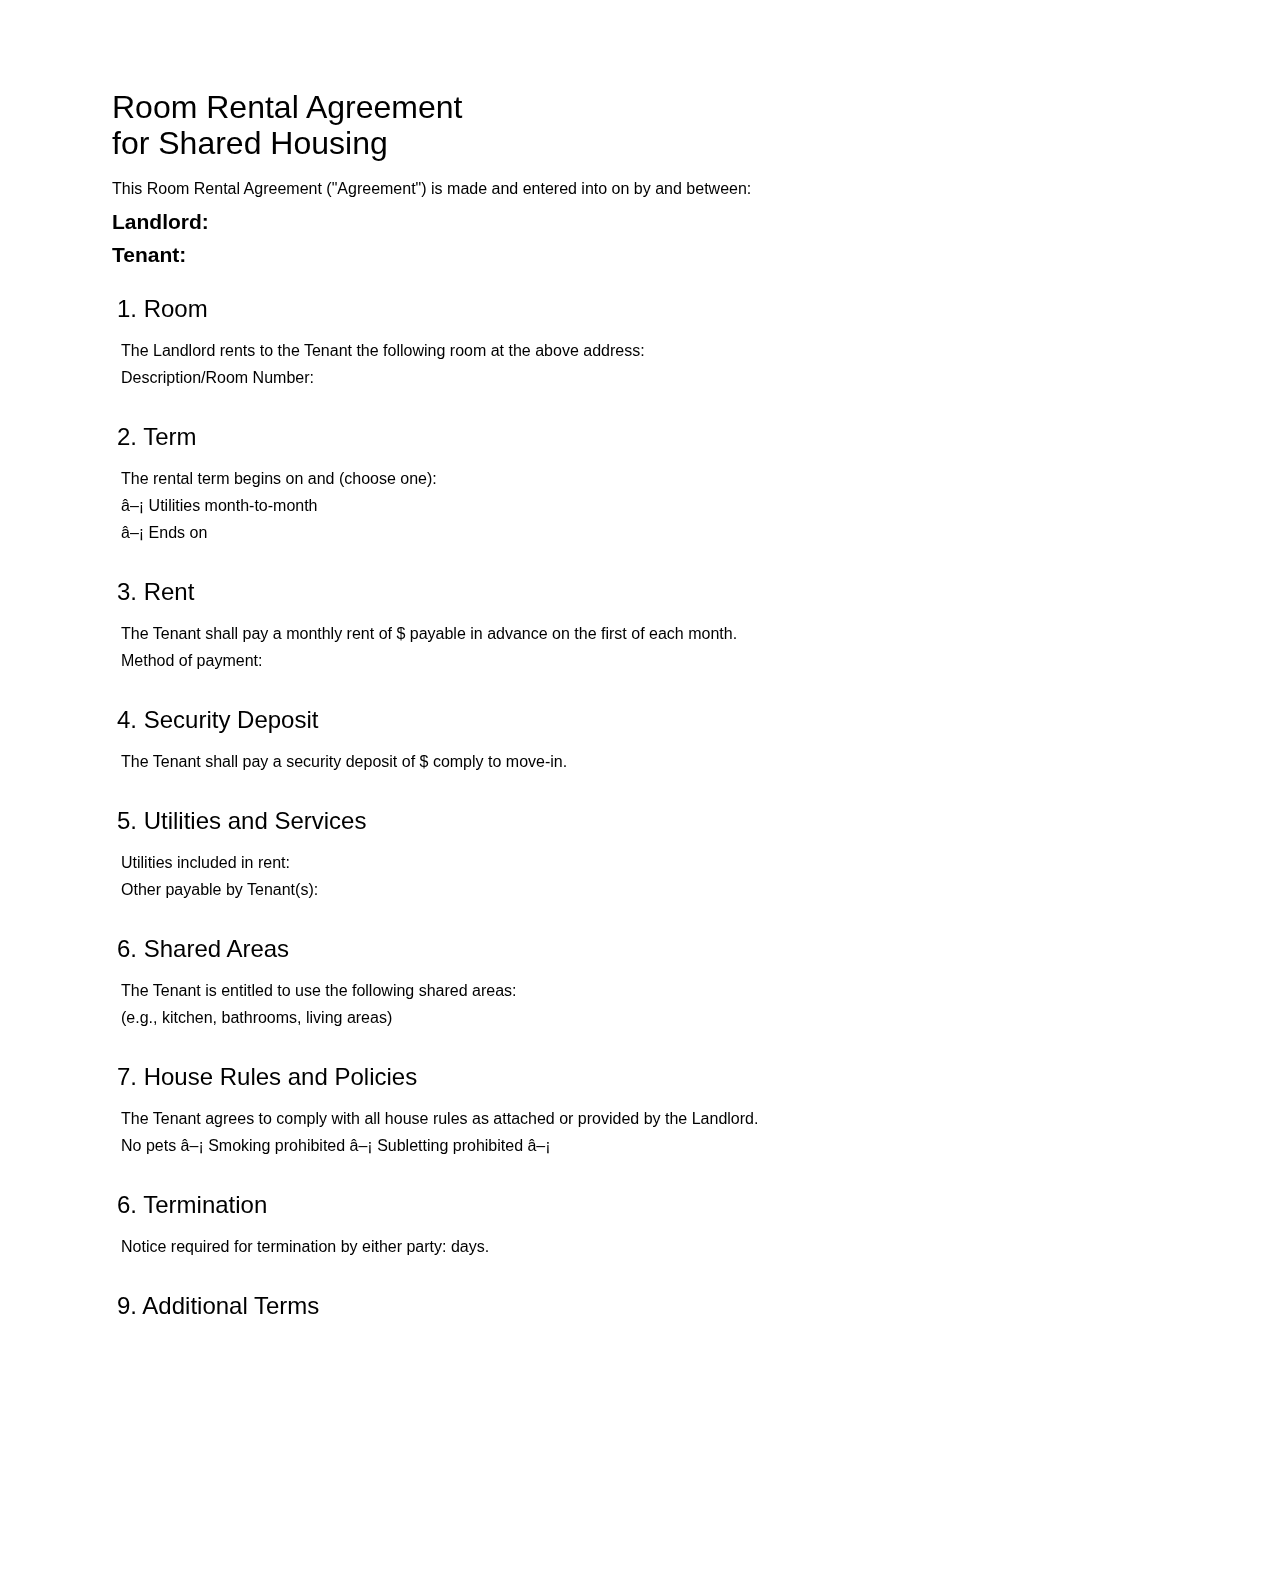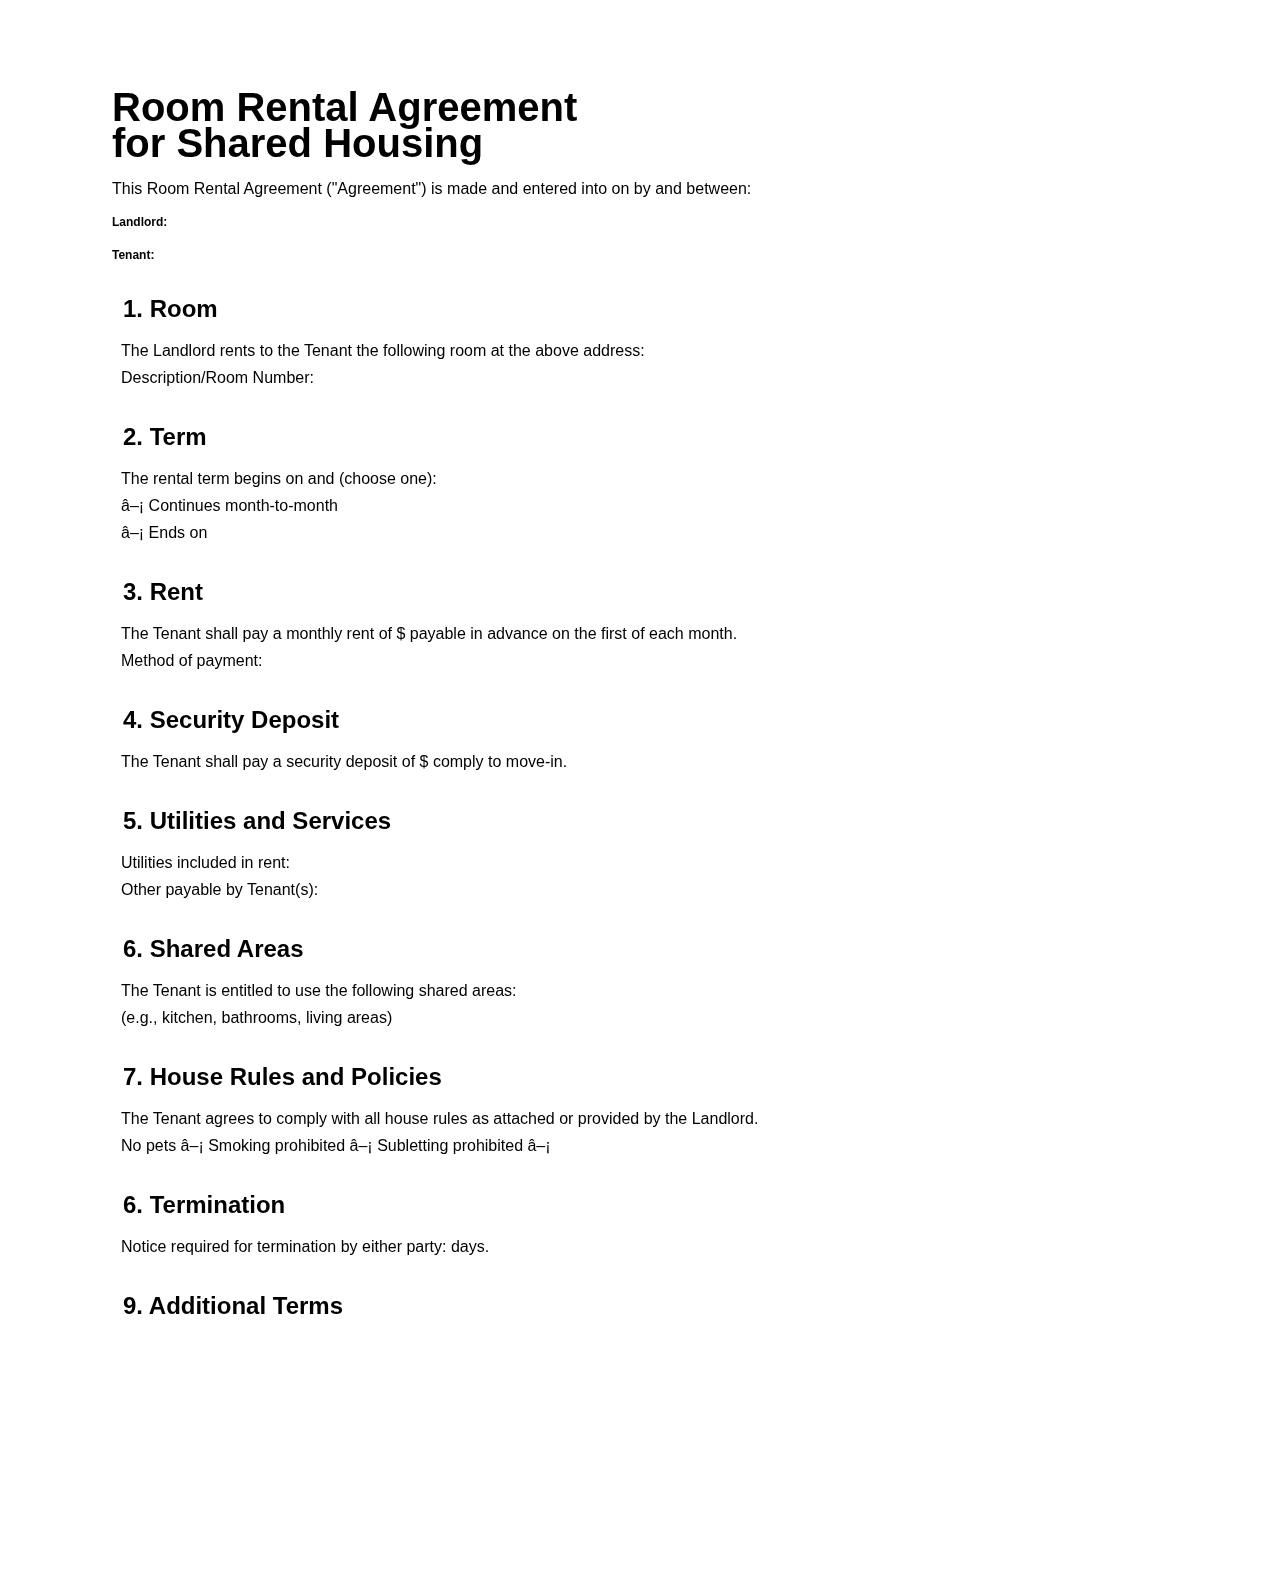--- a/index.html
+++ b/index.html
@@ -11,43 +11,43 @@
       position: relative;
       overflow: hidden;
     }
     .doc {
       position: absolute;
       left: 112px;
       top: 89px;
       width: 760px;
     }
     h1 {
-      font-size: 40px;
+      font-size: 32px;
       line-height: 36px;
-      font-weight: bold;
+      font-weight: normal;
       margin: 0 0 19px 0;
     }
     .intro {
       font-size: 16px;
       line-height: 18px;
       margin: 0 0 15px 0;
     }
     .party {
-      font-size: 12px;
+      font-size: 21px;
       line-height: 18px;
       font-weight: bold;
       margin: 0 0 15px 0;
     }
     .section { margin-top: 36px; }
     .section:first-of-type { margin-top: 0; }
     h2 {
       font-size: 24px;
       line-height: 28px;
-      font-weight: bold;
-      margin: 0 0 19px 11px;
+      font-weight: normal;
+      margin: 0 0 19px 5px;
     }
     .body-line {
       font-size: 16px;
       line-height: 18px;
       margin: 9px;
       white-space: pre;
     }
   </style>
 </head>
 <body>
@@ -64,21 +64,21 @@
 
   <div class="section">
     <h2>1. Room</h2>
     <p class="body-line">The Landlord rents to the Tenant the following room at the above address:</p>
     <p class="body-line">Description/Room Number:</p>
   </div>
 
   <div class="section">
     <h2>2. Term</h2>
     <p class="body-line">The rental term begins on and (choose one):</p>
-    <p class="body-line">â–¡ Continues month-to-month</p>
+    <p class="body-line">â–¡ Utilities month-to-month</p>
     <p class="body-line">â–¡ Ends on</p>
   </div>
 
   <div class="section">
     <h2>3. Rent</h2>
     <p class="body-line">The Tenant shall pay a monthly rent of $ payable in advance on the first of each month.</p>
     <p class="body-line">Method of payment:</p>
   </div>
 
   <div class="section">

